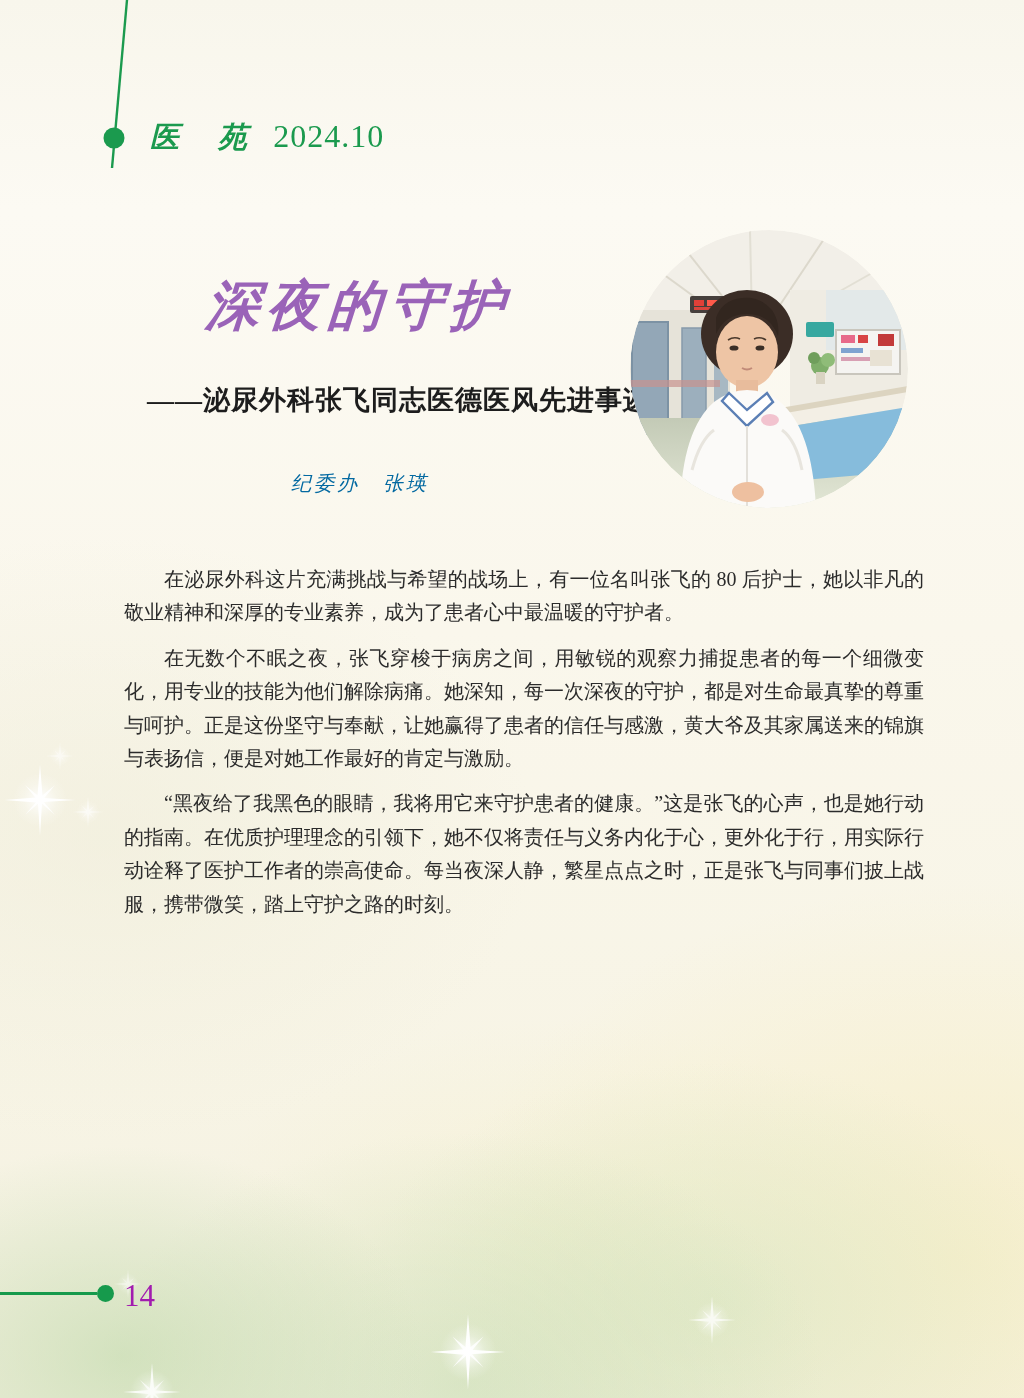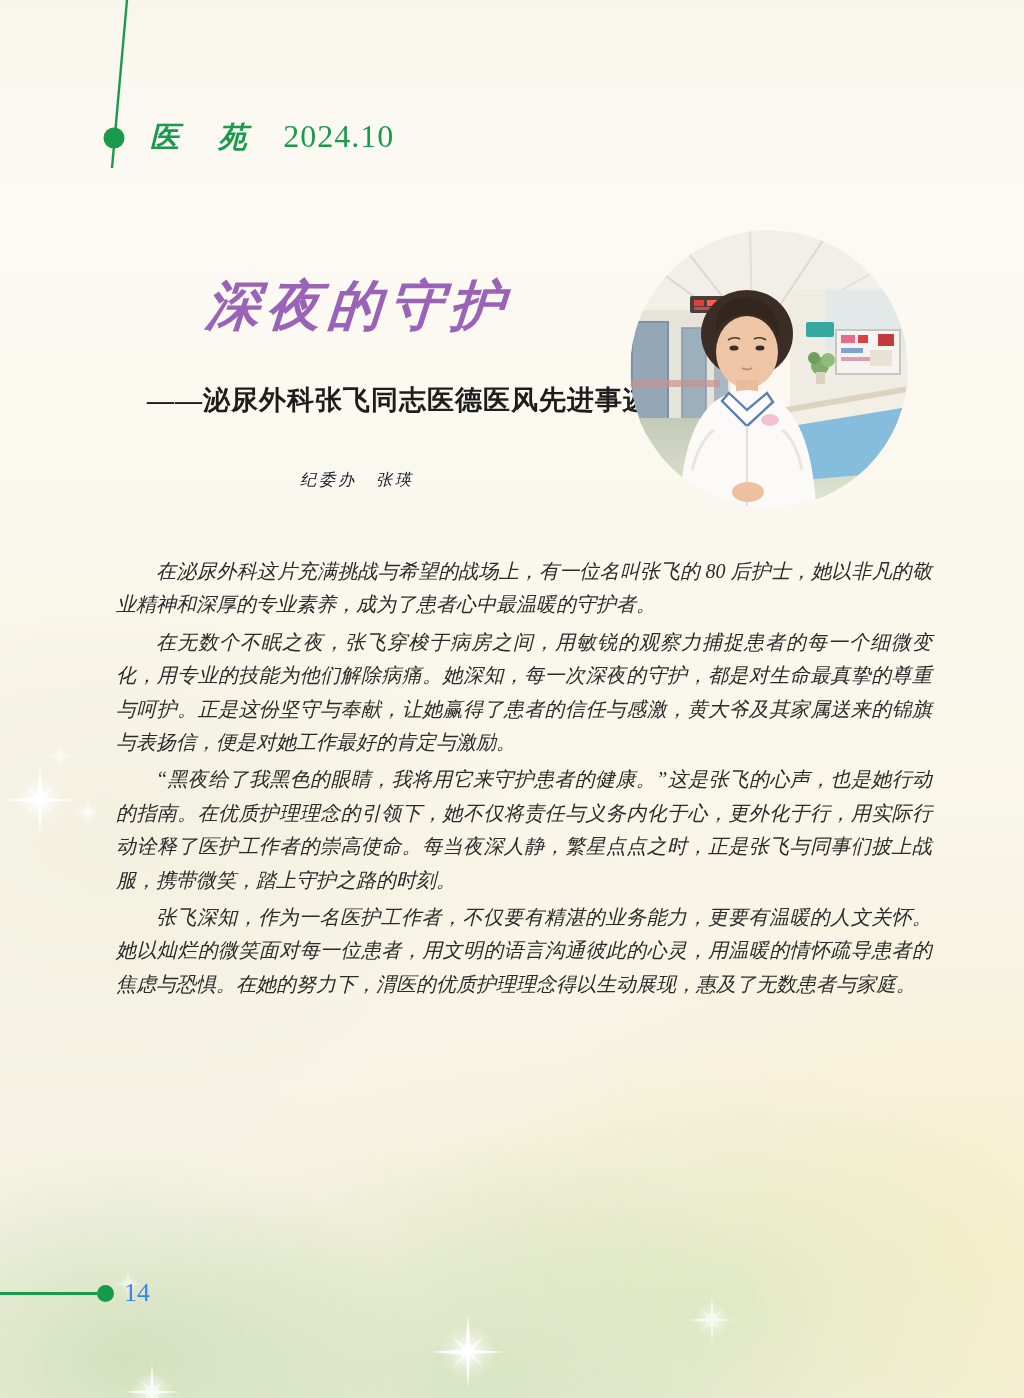--- a/index.html
+++ b/index.html
@@ -13,56 +13,56 @@
       radial-gradient(ellipse 430px 300px at 12% 97%, rgba(193,218,172,0.65), transparent 70%),
       radial-gradient(ellipse 520px 360px at 45% 99%, rgba(198,221,178,0.55), transparent 70%),
       radial-gradient(ellipse 500px 330px at 70% 93%, rgba(205,226,188,0.45), transparent 72%),
       radial-gradient(ellipse 720px 520px at 94% 90%, rgba(247,239,203,0.95), transparent 72%),
       radial-gradient(ellipse 600px 420px at 10% 60%, rgba(238,236,216,0.55), transparent 72%),
       radial-gradient(ellipse 520px 300px at 55% 88%, rgba(246,241,210,0.6), transparent 70%),
       linear-gradient(180deg,#f8f6ec 0%,#fcfaf3 15%,#faf7ec 45%,#f7f4e5 78%,#f3f0df 100%);
   }
   
   .decor-line{position:absolute;left:98px;top:0;width:44px;height:172px;z-index:3;}
-  .header{position:absolute;left:150px;top:120px;display:flex;align-items:baseline;gap:20px;z-index:3;}
+  .header{position:absolute;left:150px;top:120px;display:flex;align-items:baseline;gap:10px;z-index:3;}
   .mag-name{
     color:#1b9a4e;font-size:29px;font-weight:700;font-style:italic;
     letter-spacing:16px;line-height:1;
   }
   .issue{color:#1b9a4e;font-size:32px;letter-spacing:1px;line-height:1;}
   
   .article-title{
     position:absolute;left:206px;top:270px;z-index:3;
     color:#9a63b8;font-size:54px;font-weight:700;font-style:italic;
     letter-spacing:7px;transform:skewX(-4deg);white-space:nowrap;
   }
   .article-subtitle{
     position:absolute;left:147px;top:382px;z-index:3;
     color:#1d1d1d;font-size:27px;font-weight:700;letter-spacing:1px;white-space:nowrap;
   }
   .byline{
-    position:absolute;left:300px;top:470px;z-index:3;
-    color:#0f172a;font-size:16px;letter-spacing:3px;font-style:italic;
+    position:absolute;left:291px;top:470px;z-index:3;
+    color:#0369a1;font-size:20px;letter-spacing:3px;font-style:italic;
   }
   
   .photo-wrap{
     position:absolute;left:630px;top:230px;width:278px;height:278px;
     border-radius:50%;overflow:hidden;z-index:3;
   }
   
   .article-body{
     position:absolute;left:112px;top:551px;width:824px;z-index:3;
     color:#2b2b2b;font-size:20px;line-height:33.4px;text-align:justify;
   }
-  .article-body .para{margin:4px;text-indent:2em;font-style:italic;}
+  .article-body .para{margin:12px;text-indent:2em;}
   
   .footer{position:absolute;left:0;top:1272px;height:44px;z-index:3;}
   .footer-rule{position:absolute;left:0;top:20px;width:97px;height:3px;background:#169a4c;}
   .footer-dot{position:absolute;left:97px;top:13px;width:17px;height:17px;border-radius:50%;background:#169a4c;}
-  .page-number{position:absolute;left:124px;top:6px;color:#3b82f6;font-size:26px;}
+  .page-number{position:absolute;left:124px;top:6px;color:#a21caf;font-size:31px;}
   
   .sparkles{position:absolute;inset:0;z-index:2;pointer-events:none;}
 </style>
 </head>
 <body>
 
 <div class="page"></div>
 
 <svg class="sparkles" width="1024" height="1398" viewBox="0 0 1024 1398">
   <defs>
@@ -175,20 +175,19 @@
       <path d="M172,240 Q166,210 152,200" stroke="#e8e5de" stroke-width="3" fill="none"></path>
       <ellipse cx="118" cy="262" rx="16" ry="10" fill="#eec0a0"></ellipse>
     </g>
   </svg>
 </div>
 
 <div class="article-body">
     <p class="para">在泌尿外科这片充满挑战与希望的战场上，有一位名叫张飞的 80 后护士，她以非凡的敬业精神和深厚的专业素养，成为了患者心中最温暖的守护者。</p>
     <p class="para">在无数个不眠之夜，张飞穿梭于病房之间，用敏锐的观察力捕捉患者的每一个细微变化，用专业的技能为他们解除病痛。她深知，每一次深夜的守护，都是对生命最真挚的尊重与呵护。正是这份坚守与奉献，让她赢得了患者的信任与感激，黄大爷及其家属送来的锦旗与表扬信，便是对她工作最好的肯定与激励。</p>
     <p class="para">“黑夜给了我黑色的眼睛，我将用它来守护患者的健康。”这是张飞的心声，也是她行动的指南。在优质护理理念的引领下，她不仅将责任与义务内化于心，更外化于行，用实际行动诠释了医护工作者的崇高使命。每当夜深人静，繁星点点之时，正是张飞与同事们披上战服，携带微笑，踏上守护之路的时刻。</p>
-    <p class="para">张飞深知，作为一名医护工作者，不仅要有精湛的业务能力，更要有温暖的人文关怀。她以灿烂的微笑面对每一位患者，用文明的语言沟通彼此的心灵，用温暖的情怀疏导患者的焦虑与恐惧。在她的努力下，渭医的优质护理理念得以生动展现，惠及了无数患者与家庭。</p>
   </div>
 
 <div class="footer">
   <div class="footer-rule"></div>
   <div class="footer-dot"></div>
   <div class="page-number">14</div>
 </div>
 
 </body></html>

